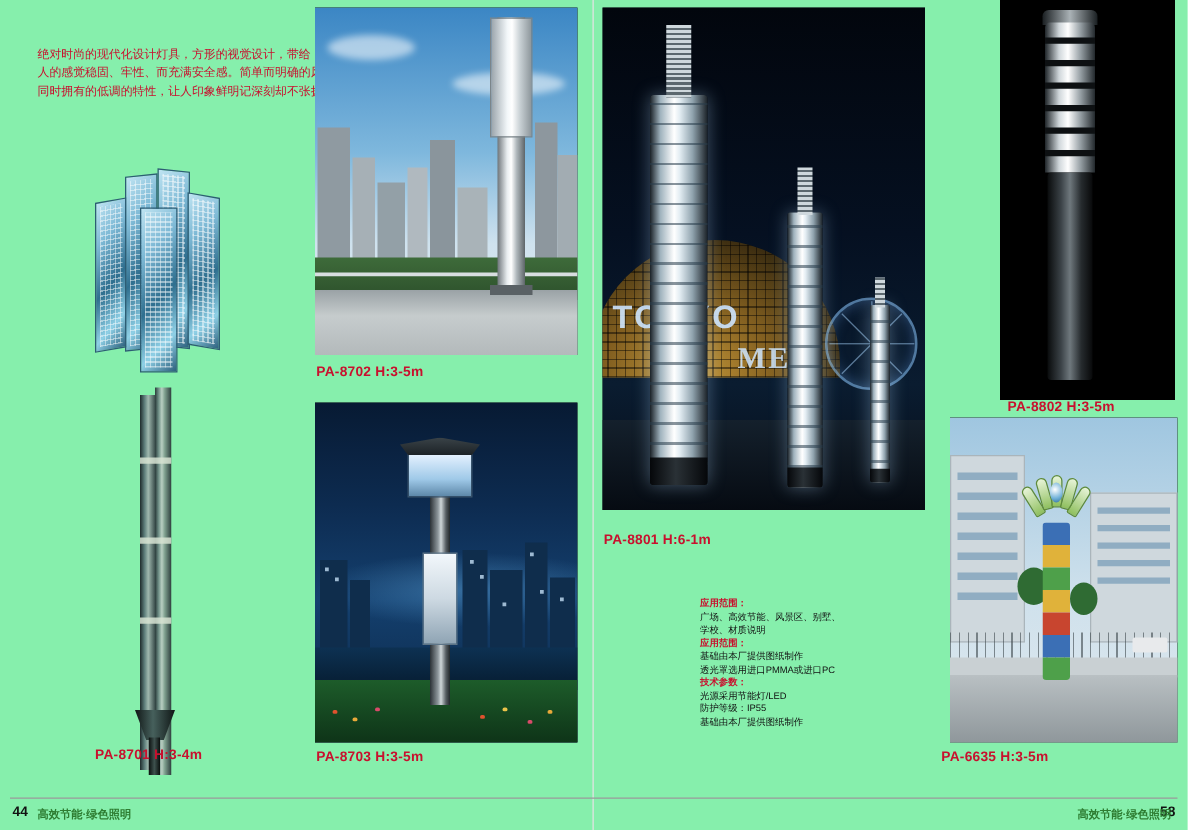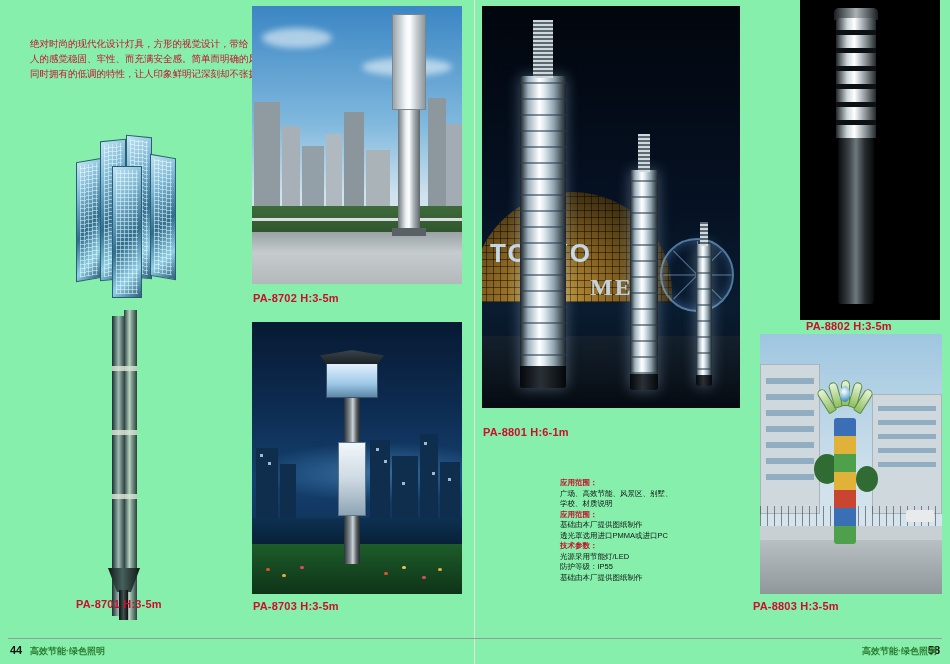--- a/index.html
+++ b/index.html
@@ -317,21 +317,21 @@
       </div>
 
     <div class="pole8701-stem2"></div>
     <div class="pole8701-stem"></div>
     <div class="pole8701-ring" style="left:40px; top:236px; width:25px;"></div>
     <div class="pole8701-ring" style="left:40px; top:300px; width:25px;"></div>
     <div class="pole8701-ring" style="left:40px; top:364px; width:25px;"></div>
     <div class="pole8701-base"></div>
     <div class="pole8701-spike"></div>
   </div>
-  <div class="caption abs" style="left:76px; top:598px;">PA-8701 H:3-5m</div>
+  <div class="caption abs" style="left:76px; top:598px;">PA-8701 H:3-4m</div>
 
   <div id="ph8702" class="photo">
     <div class="sky8702"></div>
     <div class="sky8702-cloud" style="left:10px; top:22px; width:70px; height:20px;"></div>
     <div class="sky8702-cloud" style="left:110px; top:52px; width:90px; height:18px;"></div>
 
     <div class="city8702" style="left:2px; top:96px; width:26px; height:106px; background:#8f9aa1;"></div>
     <div class="city8702" style="left:30px; top:120px; width:18px; height:82px; background:#a6b0b6;"></div>
     <div class="city8702" style="left:50px; top:140px; width:22px; height:62px; background:#93a0a7;"></div>
     <div class="city8702" style="left:74px; top:128px; width:16px; height:74px; background:#b0b9bf;"></div>
@@ -479,21 +479,21 @@
 
     <div class="crown8803">
       <div class="petal8803" style="left:0px; top:10px; transform:rotate(-32deg);"></div>
       <div class="petal8803" style="left:9px; top:4px; transform:rotate(-16deg);"></div>
       <div class="petal8803" style="left:19px; top:2px;"></div>
       <div class="petal8803" style="left:29px; top:4px; transform:rotate(16deg);"></div>
       <div class="petal8803" style="left:37px; top:10px; transform:rotate(32deg);"></div>
       <div class="bulb8803"></div>
     </div>
   </div>
-  <div class="caption abs" style="left:753px; top:600px;">PA-8803 H:3-5m</div>
+  <div class="caption abs" style="left:753px; top:600px;">PA-6635 H:3-5m</div>
 
   <div id="specs" class="abs">
     <div class="hd">应用范围：</div>
     <div class="ln">广场、高效节能、风景区、别墅、</div>
     <div class="ln">学校、材质说明</div>
     <div class="hd">应用范围：</div>
     <div class="ln">基础由本厂提供图纸制作</div>
     <div class="ln">透光罩选用进口PMMA或进口PC</div>
     <div class="hd">技术参数：</div>
     <div class="ln">光源采用节能灯/LED</div>

